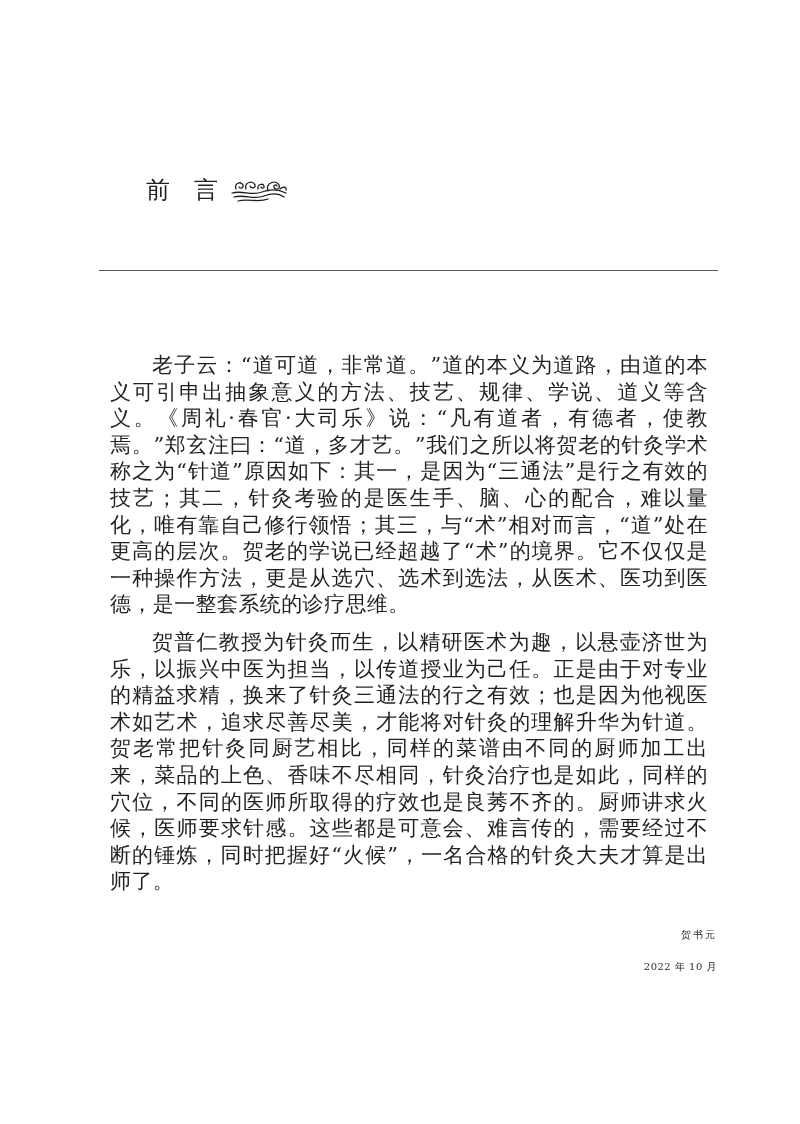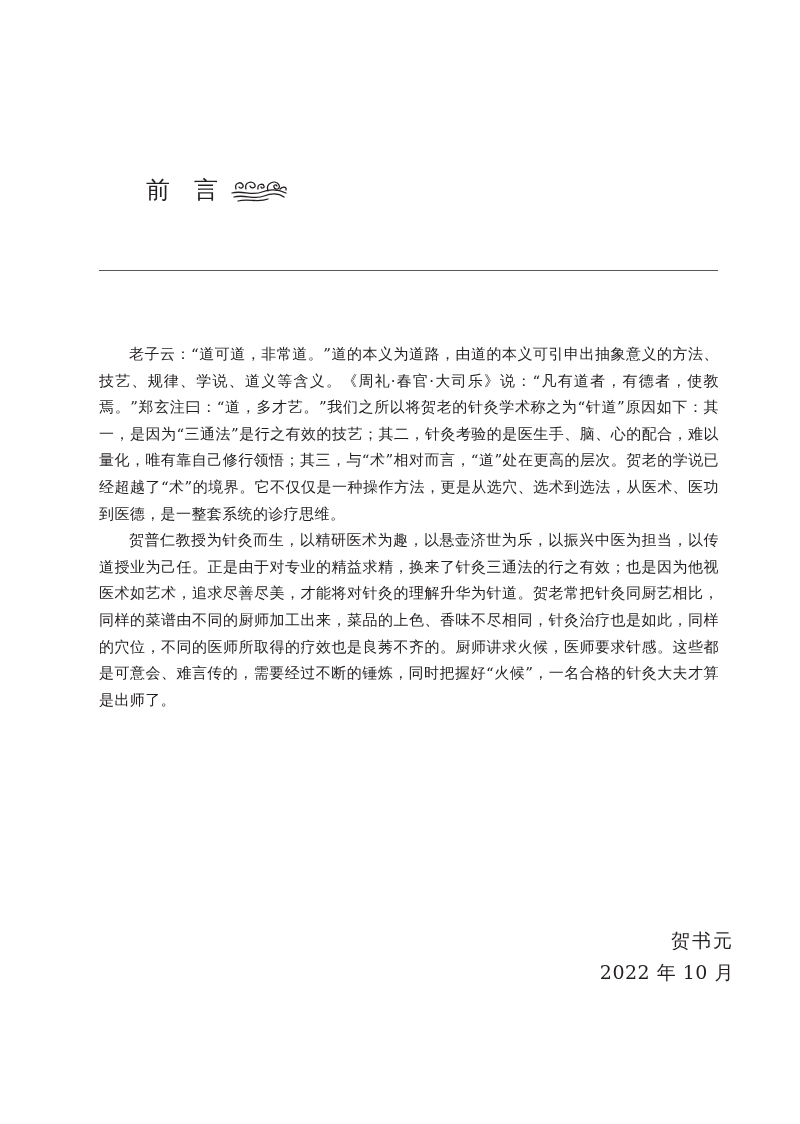--- a/index.html
+++ b/index.html
@@ -7,23 +7,23 @@
          font-family: "DejaVu Serif", "Liberation Serif", serif; color: #231f20; }
   .title-wrap { position: absolute; left: 146px; top: 170px; height: 40px;
                 display: flex; align-items: center; }
   .title-char { font-family: "DejaVu Sans", "Liberation Sans", sans-serif;
                 font-size: 24px; color: #231f20; letter-spacing: 0; }
   .title-gap { display: inline-block; width: 24px; }
   .cloud { margin-left: 10px; width: 62px; height: 26px; }
   .rule { position: absolute; left: 99px; top: 270px; width: 619px; height: 0;
           border-top: 1.5px solid #5a5556; }
   .body { position: absolute; left: 99px; top: 341px; width: 620px; }
-  .para { margin: 0; font-size: 15px; line-height: 26.6px; text-align: justify;
+  .para { margin: 11px; font-size: 21px; line-height: 26.6px; text-align: justify;
           text-indent: 2em; letter-spacing: 0.4px; }
-  .sig { position: absolute; right: 66px; text-align: center; font-size: 19px; letter-spacing: 2px; }
+  .sig { position: absolute; right: 83px; text-align: center; font-size: 10px; letter-spacing: 2px; }
   .sig.name { top: 928px; }
   .sig.date { top: 960px; letter-spacing: 0.5px; }
 </style>
 </head>
 <body>
 
 <div>
 
   <div class="title-wrap">
     <span class="title-char">前</span>

